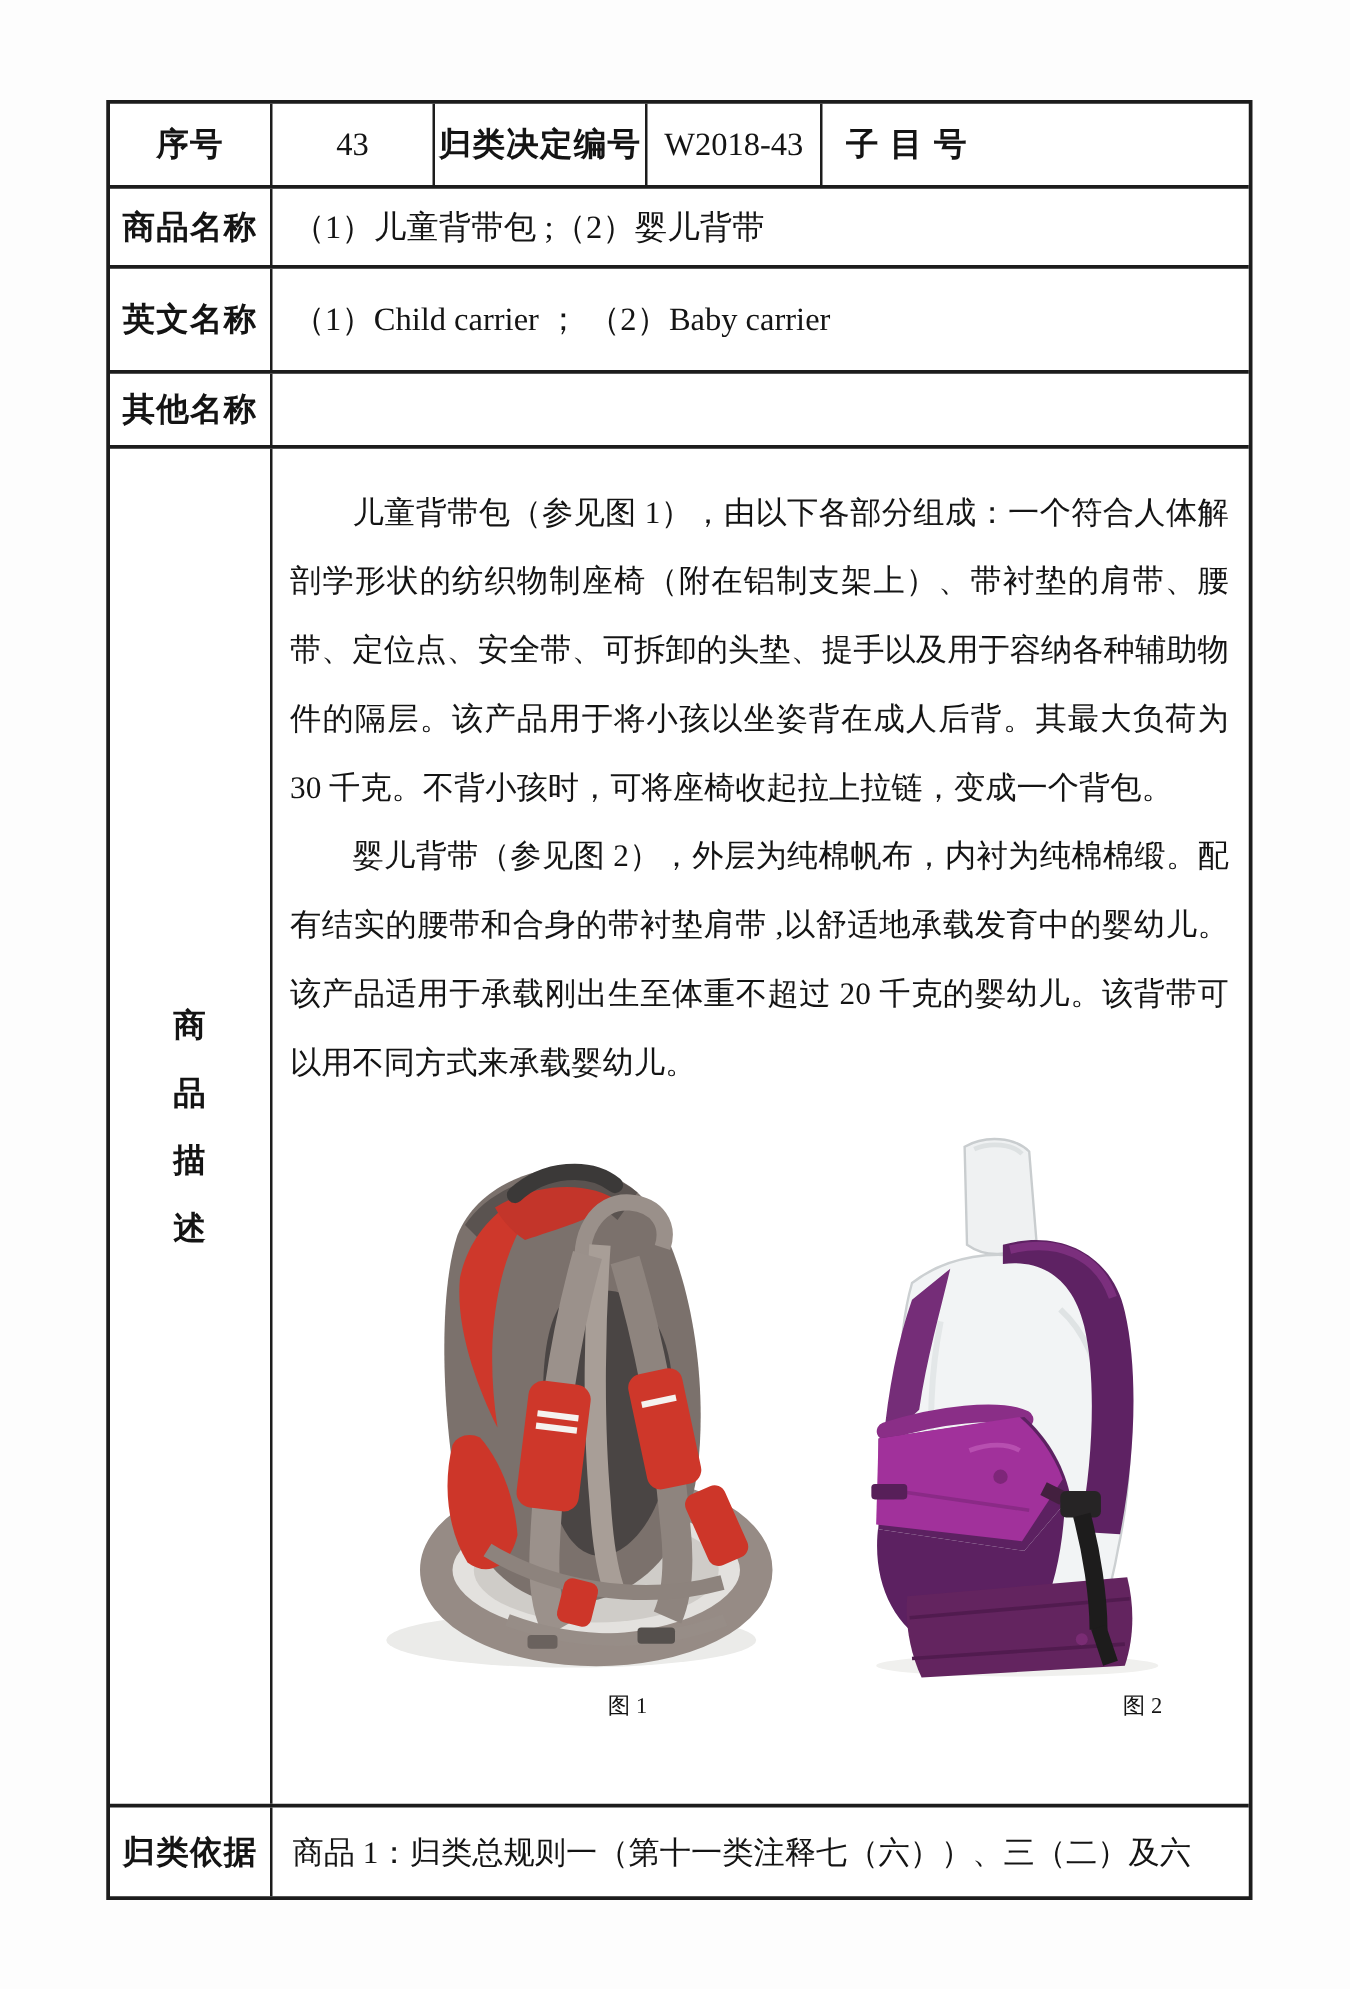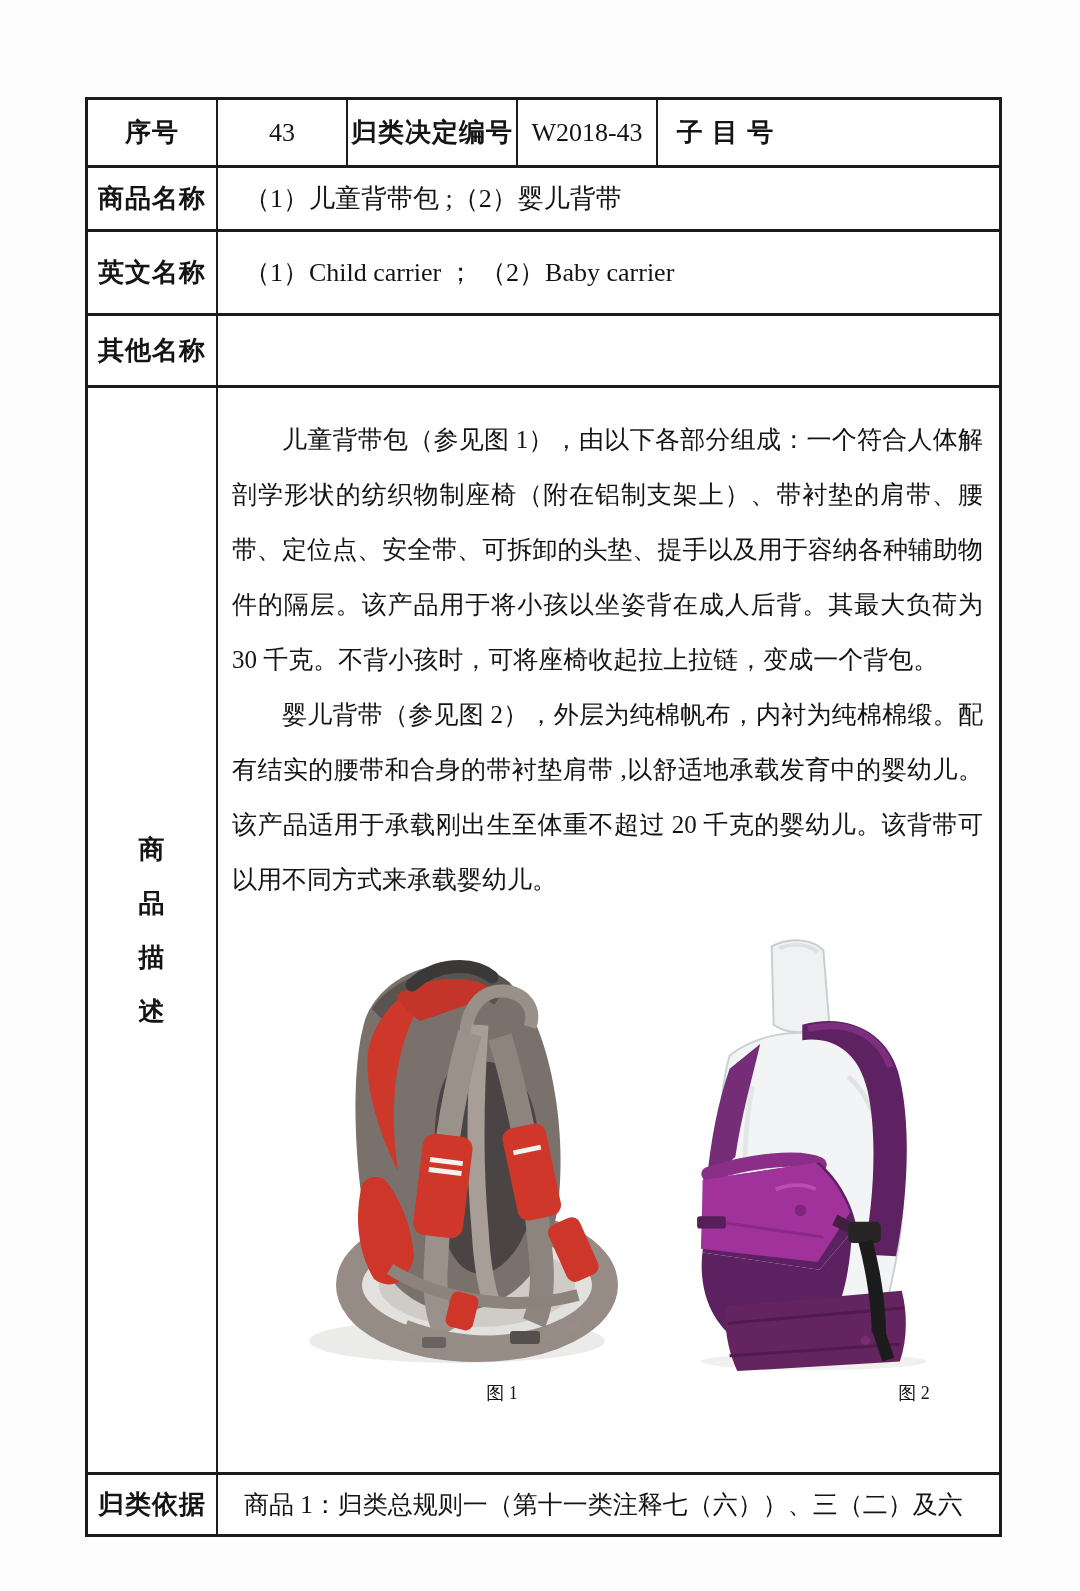--- a/index.html
+++ b/index.html
@@ -2,21 +2,21 @@
 <html><head>
 <meta charset="utf-8">
 <style>
   html,body{margin:0;padding:0;}
   body{
     width:1080px;height:1591px;background:#fdfdfd;position:relative;
     font-family:"Liberation Serif","DejaVu Serif",serif;color:#141414;
     overflow:hidden;
   }
   .doc-table{
-    position:absolute;left:85px;top:97px;width:917px;height:1440px;
+    position:absolute;left:85px;top:80px;width:917px;height:1440px;
     border:3px solid #1c1c1c;box-sizing:border-box;background:#fff;
     display:flex;flex-direction:column;
   }
   .row{display:flex;border-bottom:3px solid #1c1c1c;box-sizing:border-box;flex:0 0 auto;}
   .row:last-child{border-bottom:none;}
   .cell{
     box-sizing:border-box;border-right:2px solid #1c1c1c;
     display:flex;align-items:center;justify-content:center;
   }
   .cell:last-child{border-right:none;}
@@ -27,24 +27,24 @@
   .val{font-size:26px;}
   .w1{width:130px;flex:0 0 130px;}
   .w2{width:130px;flex:0 0 130px;}
   .w3{width:170px;flex:0 0 170px;}
   .w4{width:140px;flex:0 0 140px;}
   .w5{width:135px;flex:0 0 135px;}
   .rest{flex:1 1 auto;}
   .r1{height:68px;}
   .r2{height:64px;}
   .r3{height:84px;}
-  .r4{height:72px;justify-content:center;}
+  .r4{height:60px;justify-content:center;}
   .r5{height:1087px;}
   .r6{flex:1 1 auto;}
-  .left{justify-content:flex-start;padding-left:26px;}
+  .left{justify-content:flex-start;padding-left:16px;}
   .vert{flex-direction:column;gap:28px;}
   .vert span{display:block;line-height:1;}
   .desc{
     display:block;align-items:initial;justify-content:initial;
     padding:24px 16px 0 14px;font-size:25px;line-height:55px;
     text-align:justify;
   }
   .para{margin:0;text-indent:2em;}
   .figures{display:flex;margin-top:26px;}
   figure{margin:0;}

